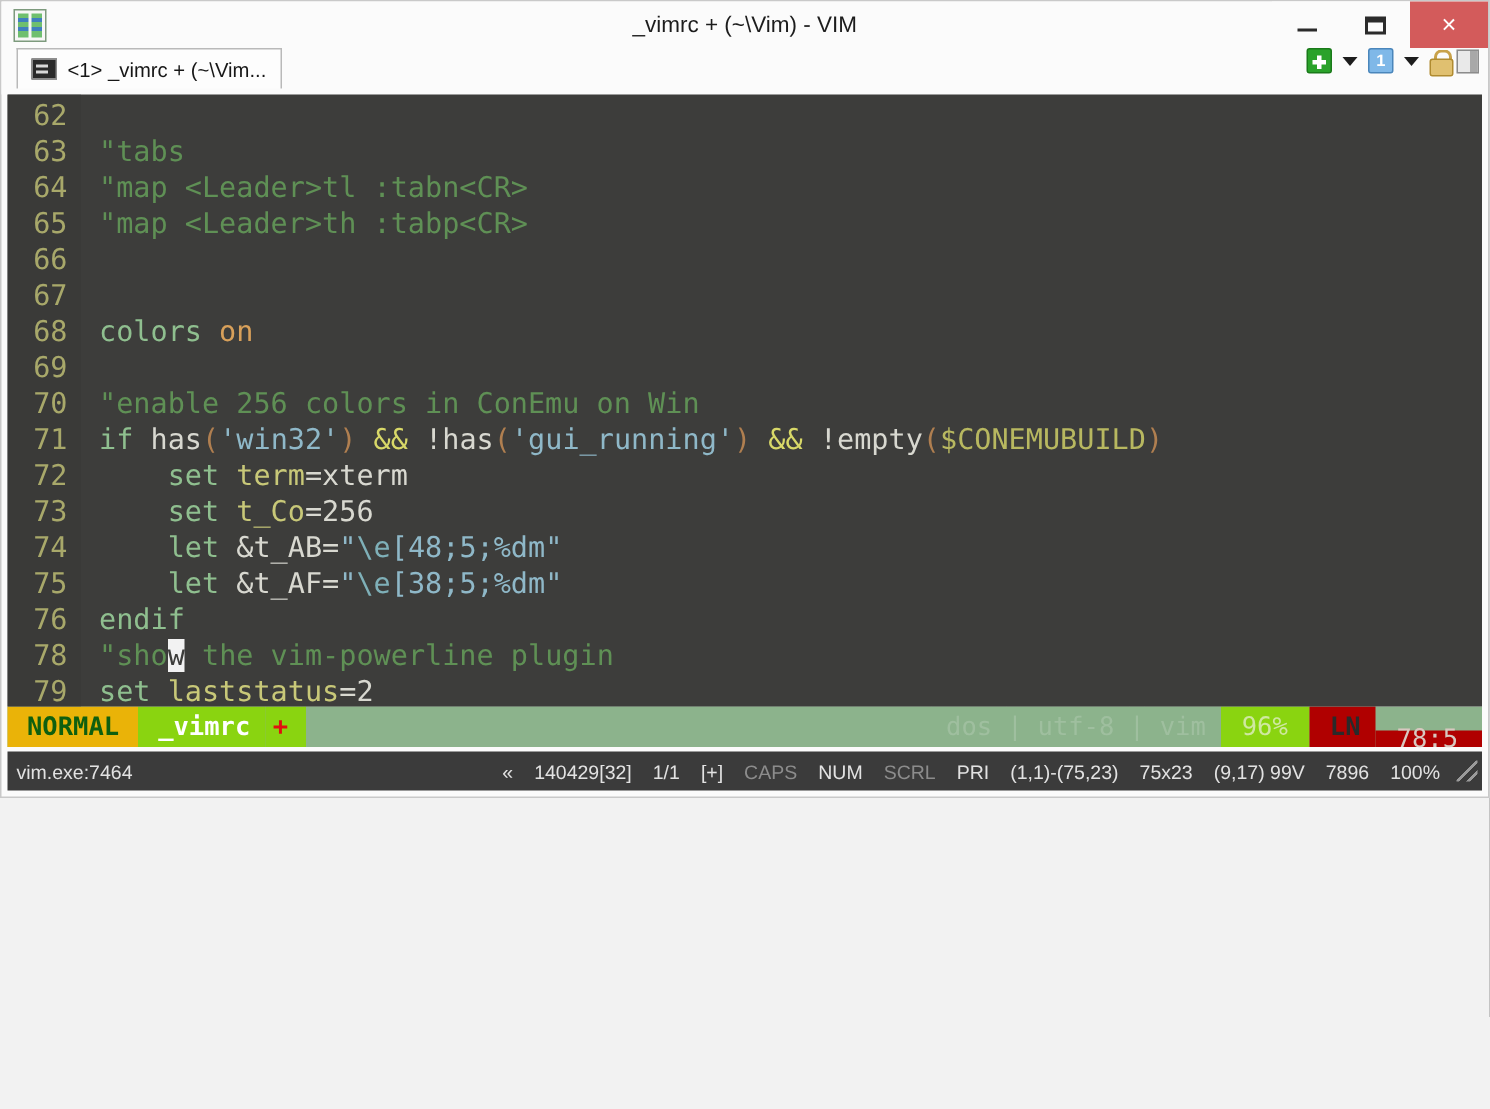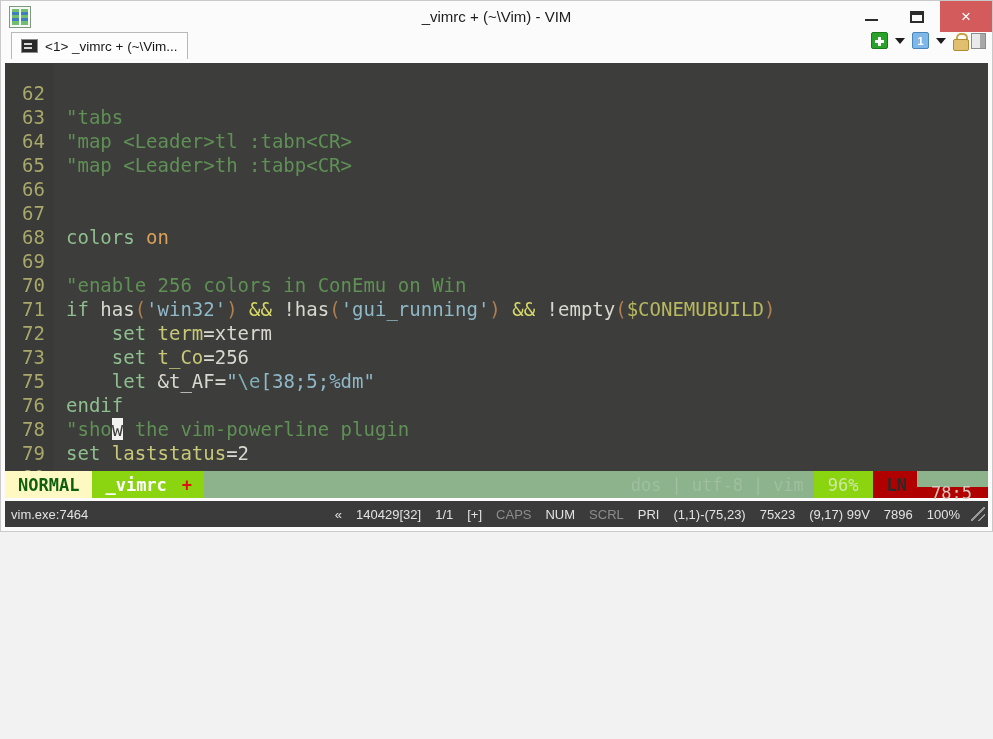--- a/index.html
+++ b/index.html
@@ -144,21 +144,21 @@
     overflow: hidden;
     font-family: "DejaVu Sans Mono", "Liberation Mono", monospace;
     font-size: 19px;
     line-height: 24px;
   }
   .gutter-bg {
     position: absolute; left: 0; top: 0; width: 49px; height: 100%;
     background: #3a3a38;
   }
   .code {
-    position: relative; padding-top: 18px;
+    position: relative; padding-top: 2px;
   }
   .row { height: 24px; display: flex; white-space: pre; }
   .ln {
     width: 49px; flex: 0 0 49px;
     text-align: right; padding-right: 9px;
     color: #a8a86a;
   }
   .txt { padding-left: 12px; }
 
   
@@ -180,21 +180,21 @@
   
   .statusline {
     height: 27px; flex: 0 0 auto;
     margin: 0 4px;
     display: flex; align-items: stretch;
     font-family: "DejaVu Sans Mono", "Liberation Mono", monospace;
     font-size: 17px;
     background: #8cb38c;
   }
   .sl-seg { display: flex; align-items: center; white-space: pre; }
-  .sl-mode   { background: #fef9c3; color: #0f5f0f; font-weight: bold; padding: 0 13px; }
+  .sl-mode   { background: #eab308; color: #0f5f0f; font-weight: bold; padding: 0 13px; }
   .sl-file   { background: #8ad410; color: #ffffff; font-weight: bold; padding: 0 10px 0 13px; }
   .sl-mod    { background: #8ad410; color: #e01010; font-weight: bold; padding: 0 12px 0 5px; }
   .sl-fill   { background: #8cb38c; flex: 1 1 auto; }
   .sl-meta   { background: #8cb38c; color: #9fbf9f; padding: 0 10px; }
   .sl-sep    { background: #8cb38c; color: #9fbf9f; }
   .sl-pct    { background: #8ad410; color: #cfe8a0; padding: 0 14px; }
   .sl-lnlbl  { background: #b00000; color: #2a2a2a; font-weight: bold; padding: 0 10px 0 14px; }
   .sl-lnnum  { background: #b00000; color: #d8c8c0; padding: 0 16px 0 14px; margin-top: 16px; }
 
   
@@ -279,20 +279,21 @@
         <div class="row"><span class="ln">64</span><span class="txt"><span class="c-comment">"map &lt;Leader&gt;tl :tabn&lt;CR&gt;</span></span></div>
         <div class="row"><span class="ln">65</span><span class="txt"><span class="c-comment">"map &lt;Leader&gt;th :tabp&lt;CR&gt;</span></span></div>
         <div class="row"><span class="ln">66</span><span class="txt"></span></div>
         <div class="row"><span class="ln">67</span><span class="txt"></span></div>
         <div class="row"><span class="ln">68</span><span class="txt"><span class="c-stmt">colors </span><span class="c-const">on</span></span></div>
         <div class="row"><span class="ln">69</span><span class="txt"></span></div>
         <div class="row"><span class="ln">70</span><span class="txt"><span class="c-comment">"enable 256 colors in ConEmu on Win</span></span></div>
         <div class="row"><span class="ln">71</span><span class="txt"><span class="c-stmt">if </span><span class="c-normal">has</span><span class="c-paren">(</span><span class="c-string">'win32'</span><span class="c-paren">)</span><span class="c-op"> &amp;&amp; </span><span class="c-normal">!has</span><span class="c-paren">(</span><span class="c-string">'gui_running'</span><span class="c-paren">)</span><span class="c-op"> &amp;&amp; </span><span class="c-normal">!empty</span><span class="c-paren">(</span><span class="c-env">$CONEMUBUILD</span><span class="c-paren">)</span></span></div>
         <div class="row"><span class="ln">72</span><span class="txt"><span class="c-stmt">    set </span><span class="c-ident">term</span><span class="c-normal">=xterm</span></span></div>
         <div class="row"><span class="ln">73</span><span class="txt"><span class="c-stmt">    set </span><span class="c-ident">t_Co</span><span class="c-normal">=256</span></span></div>
+        <div class="row"><span class="ln">74</span><span class="txt"><span class="c-stmt">    let </span><span class="c-normal">&amp;t_AB=</span><span class="c-string">"</span><span class="c-special">\e</span><span class="c-string">[48;5;%dm"</span></span></div>
         <div class="row"><span class="ln">75</span><span class="txt"><span class="c-stmt">    let </span><span class="c-normal">&amp;t_AF=</span><span class="c-string">"</span><span class="c-special">\e</span><span class="c-string">[38;5;%dm"</span></span></div>
         <div class="row"><span class="ln">76</span><span class="txt"><span class="c-stmt">endif</span></span></div>
         <div class="row"><span class="ln">78</span><span class="txt"><span class="c-comment">"sho</span><span class="c-comment cursor">w</span><span class="c-comment"> the vim-powerline plugin</span></span></div>
         <div class="row"><span class="ln">79</span><span class="txt"><span class="c-stmt">set </span><span class="c-ident">laststatus</span><span class="c-normal">=2</span></span></div>
         <div class="row"><span class="ln">80</span><span class="txt"></span></div>
         <div class="row"><span class="ln">81</span><span class="txt"></span></div>
         <div class="row"><span class="ln c-tilde" style="text-align: left; padding-left: 8px;">~</span></div>
       </div>
   </div>
 

